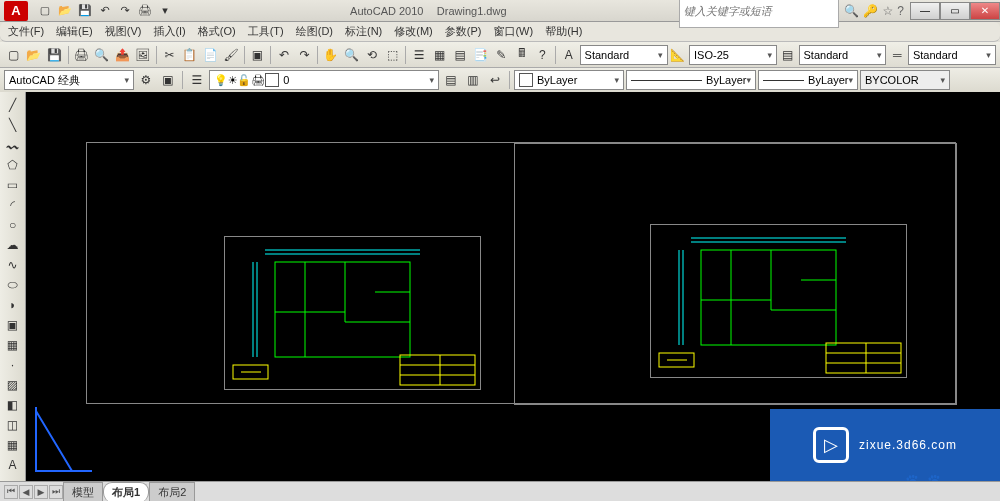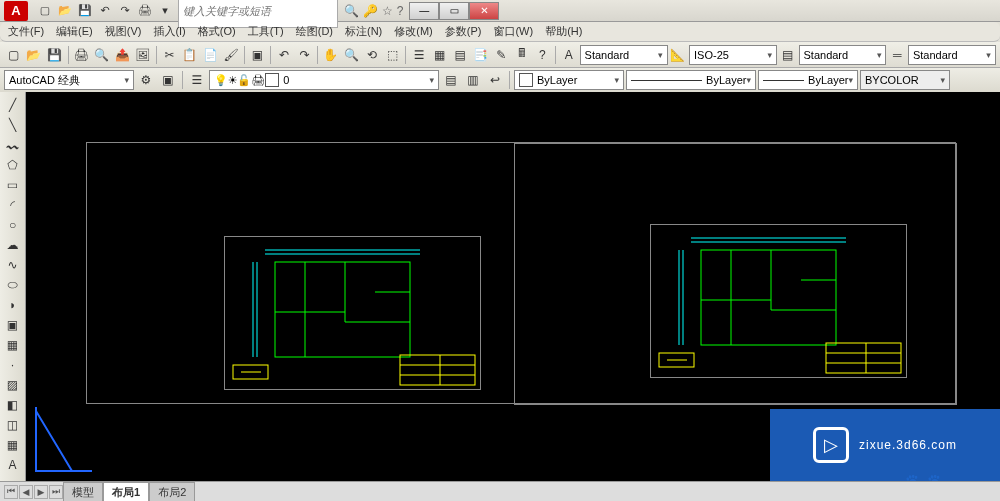--- a/index.html
+++ b/index.html
@@ -50,21 +50,21 @@
 .stroke-cyan { stroke: #0ff; stroke-width: 1; fill: none; }
 .stroke-yellow { stroke: #ff0; stroke-width: 1; fill: none; }
 
 .ucs { position: absolute; left: 6px; bottom: 6px; }
 
 
 .tabs { position: absolute; left: 0; right: 0; bottom: 0; height: 20px; background: #ddd; display: flex; align-items: center; padding: 0 4px; gap: 0; border-top: 1px solid #999; }
 .tab-btns { display: flex; gap: 1px; }
 .tab-btns span { width: 14px; height: 14px; display: flex; align-items: center; justify-content: center; font-size: 9px; color: #555; border: 1px solid #aaa; }
 .tab { padding: 2px 8px; background: #ccc; border: 1px solid #999; border-bottom: none; font-size: 11px; color: #333; }
-.tab.active { background: #fff; font-weight: bold; }
+.tab.active { background: #fff; font-weight: bold; border-radius: 9px; }
 
 
 .watermark { position: absolute; right: 0; bottom: 20px; width: 230px; height: 72px; background: rgba(30,100,200,0.9); display: flex; align-items: center; justify-content: center; gap: 10px; }
 .watermark .play { width: 36px; height: 36px; border: 3px solid #fff; border-radius: 6px; display: flex; align-items: center; justify-content: center; color: #fff; font-size: 18px; }
 .watermark .txt { color: #fff; text-align: center; }
 .watermark .txt .big { font-size: 22px; font-weight: bold; }
 .watermark .txt .small { font-size: 12px; letter-spacing: 1px; }
 
 .paws { position: absolute; right: 50px; top: 380px; color: #888; font-size: 18px; }
 </style>
@@ -74,20 +74,24 @@
 <div class="titlebar">
   <div class="app-icon">A</div>
   <div class="qat">
     <div class="qat-btn">▢</div>
     <div class="qat-btn">📂</div>
     <div class="qat-btn">💾</div>
     <div class="qat-btn">↶</div>
     <div class="qat-btn">↷</div>
     <div class="qat-btn">🖨</div>
     <div class="qat-btn">▾</div>
+  </div>
+  <div class="title-text">
+    <span>AutoCAD 2010</span>&nbsp;&nbsp;&nbsp;
+    <span>Drawing1.dwg</span>
   </div>
   <input class="title-search" placeholder="键入关键字或短语" style="">
   <div class="title-icons">
     <span>🔍</span>
     <span>🔑</span>
     <span>☆</span>
     <span>?</span>
   </div>
   <div class="win-btns">
     <div class="win-btn">—</div>

